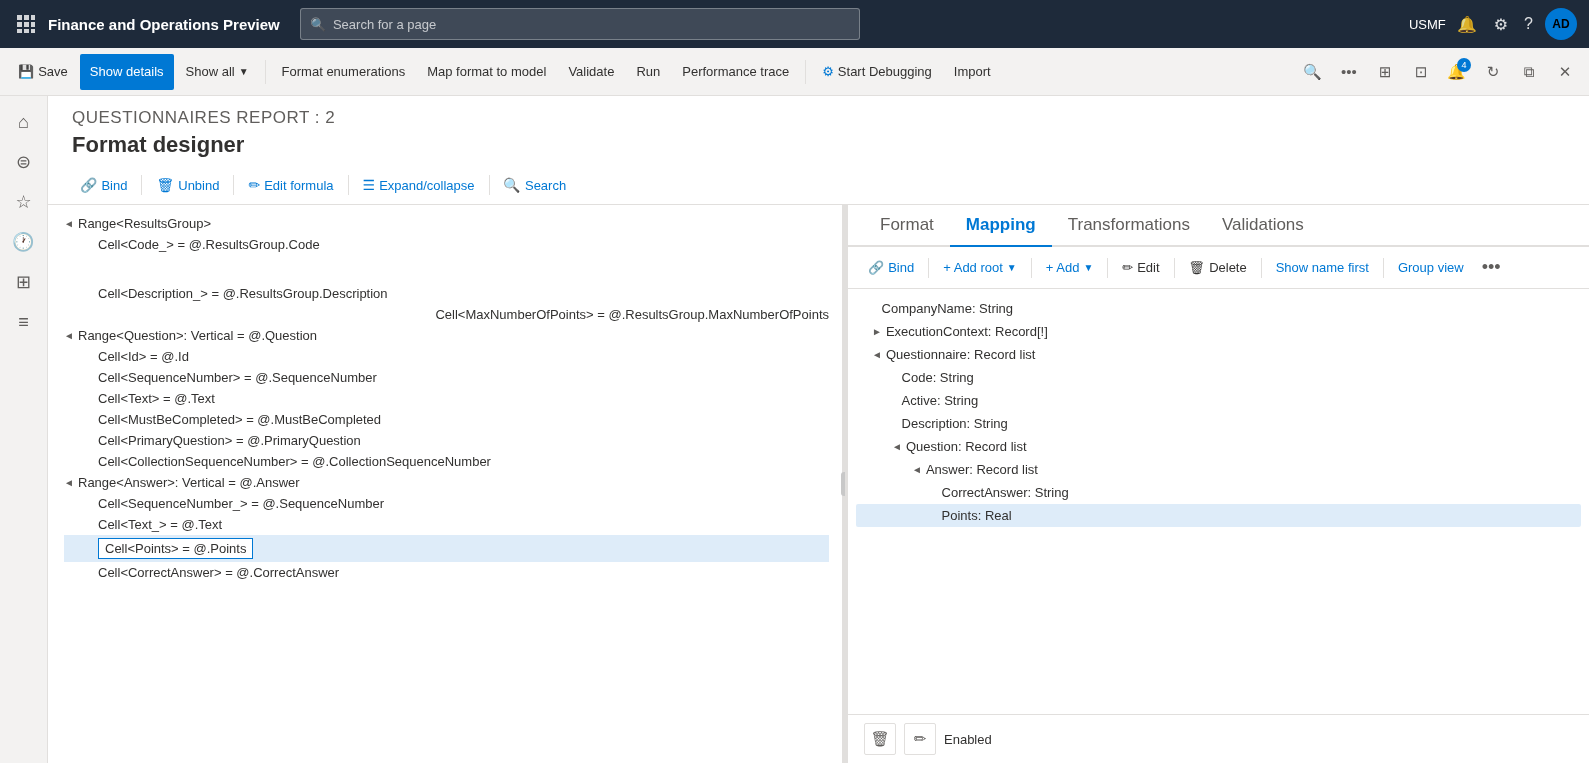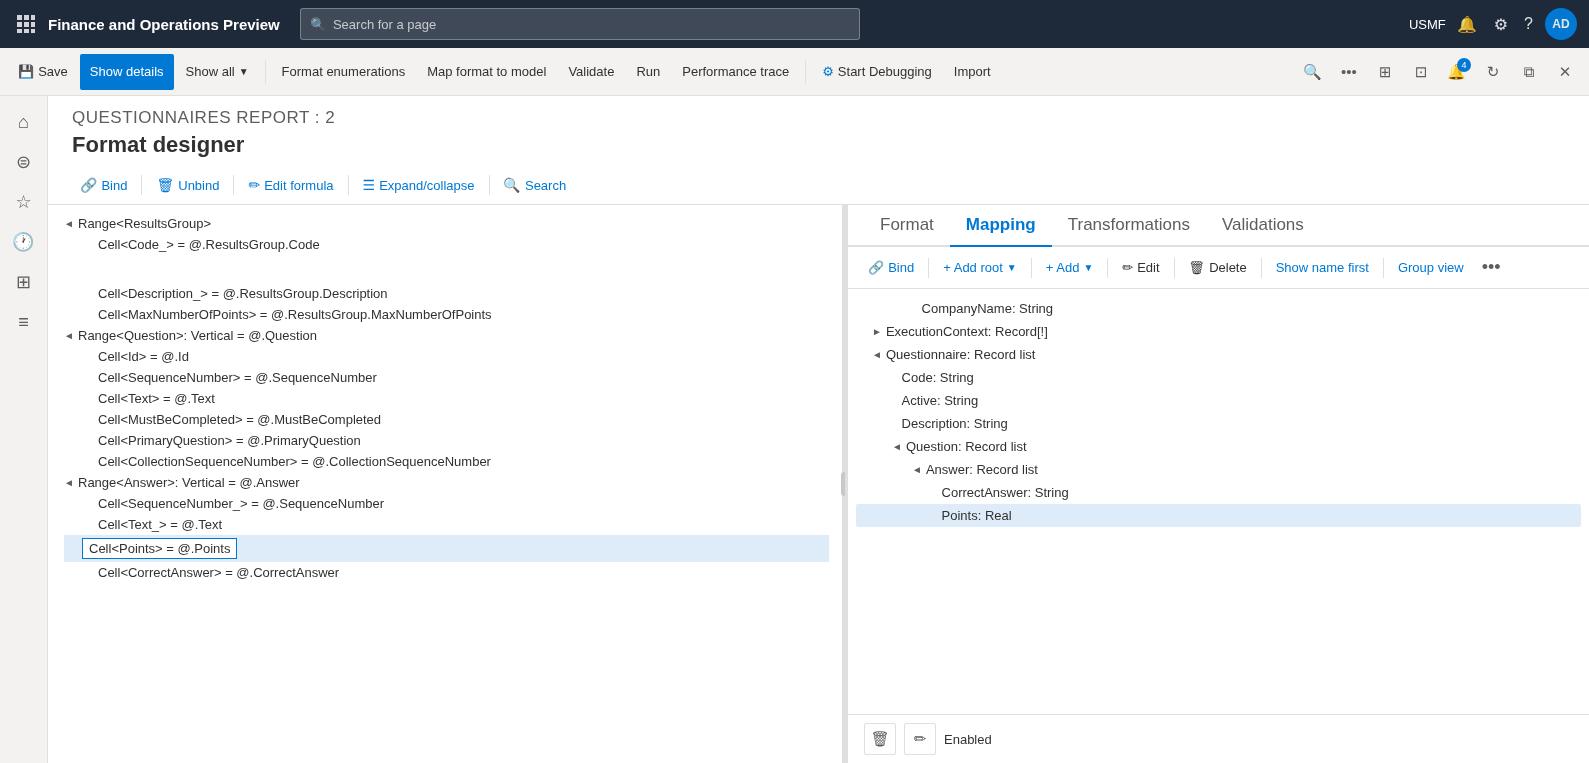--- a/index.html
+++ b/index.html
@@ -22,21 +22,21 @@
       font-size: 15px; font-weight: 600; color: white; margin-right: 12px; white-space: nowrap;
     }
     .top-nav .search-bar {
       flex: 1; max-width: 560px; background: rgba(255,255,255,0.15); border: 1px solid rgba(255,255,255,0.3);
       border-radius: 3px; height: 32px; display: flex; align-items: center; padding: 0 10px; gap: 6px; cursor: pointer;
     }
     .top-nav .search-bar span { color: rgba(255,255,255,0.7); font-size: 13px; }
     .top-nav .right-icons { margin-left: auto; display: flex; align-items: center; gap: 8px; }
     .top-nav .right-icons .user-badge {
       width: 32px; height: 32px; background: #0078d4; border-radius: 50%; display: flex; align-items: center;
-      justify-content: center; font-size: 12px; font-weight: 600; color: #e5e5e5;
+      justify-content: center; font-size: 12px; font-weight: 600; color: #000000;
     }
     .top-nav .right-icons .icon-btn {
       color: white; font-size: 16px; cursor: pointer; padding: 4px; opacity: 0.85;
     }
     .top-nav .username { color: white; font-size: 13px; }
 
     
     .toolbar {
       background: #f3f2f1;
       border-bottom: 1px solid #e1dfdd;
@@ -303,21 +303,21 @@
             <span class="ft-text">Range&lt;ResultsGroup&gt;</span>
           </div>
           <div class="ft-item" style="padding-left:20px;">
             <span class="ft-arrow">&nbsp;</span>
             <span class="ft-text">Cell&lt;Code_&gt; = @.ResultsGroup.Code</span>
           </div>
           <div class="ft-item" style="padding-left:20px;margin-top:28px;">
             <span class="ft-arrow">&nbsp;</span>
             <span class="ft-text">Cell&lt;Description_&gt; = @.ResultsGroup.Description</span>
           </div>
-          <div class="ft-item" style="padding-left:20px;">
+          <div class="ft-item" style="padding-left:20px;justify-content:flex-end;">
             <span class="ft-arrow">&nbsp;</span>
             <span class="ft-text">Cell&lt;MaxNumberOfPoints&gt; = @.ResultsGroup.MaxNumberOfPoints</span>
           </div>
           <div class="ft-item" style="padding-left:0px;">
             <span class="ft-arrow">◄</span>
             <span class="ft-text">Range&lt;Question&gt;: Vertical = @.Question</span>
           </div>
           <div class="ft-item" style="padding-left:20px;">
             <span class="ft-arrow">&nbsp;</span>
             <span class="ft-text">Cell&lt;Id&gt; = @.Id</span>
@@ -347,21 +347,21 @@
             <span class="ft-text">Range&lt;Answer&gt;: Vertical = @.Answer</span>
           </div>
           <div class="ft-item" style="padding-left:20px;">
             <span class="ft-arrow">&nbsp;</span>
             <span class="ft-text">Cell&lt;SequenceNumber_&gt; = @.SequenceNumber</span>
           </div>
           <div class="ft-item" style="padding-left:20px;">
             <span class="ft-arrow">&nbsp;</span>
             <span class="ft-text">Cell&lt;Text_&gt; = @.Text</span>
           </div>
-          <div class="ft-item selected" style="padding-left:4px;">
+          <div class="ft-item selected" style="padding-left:20px;">
             <span class="ft-arrow">&nbsp;</span>
             <span class="ft-text" style="border:1px solid #0078d4;padding:2px 6px;background:white;">Cell&lt;Points&gt; = @.Points</span>
           </div>
           <div class="ft-item" style="padding-left:20px;">
             <span class="ft-arrow">&nbsp;</span>
             <span class="ft-text">Cell&lt;CorrectAnswer&gt; = @.CorrectAnswer</span>
           </div>
         </div>
 
         <div style="position:absolute;right:0;top:0;bottom:0;width:3px;background:#e1dfdd;"></div>
@@ -409,21 +409,21 @@
           <div class="mt-sep"></div>
           <button class="mt-btn">
             <span>Group view</span>
           </button>
           <span class="mt-more">•••</span>
         </div>
 
         <div class="right-pane-scroll">
           <div class="tree-area">
 
-            <div class="tree-item" style="padding-left:16px;gap:40px;">
+            <div class="tree-item" style="padding-left:16px;">
               <span class="tree-toggle">&nbsp;&nbsp;</span>
               <span>CompanyName: String</span>
             </div>
             <div class="tree-item" style="padding-left:16px;">
               <span class="tree-toggle">►</span>
               <span>ExecutionContext: Record[!]</span>
             </div>
             <div class="tree-item" style="padding-left:16px;">
               <span class="tree-toggle">◄</span>
               <span>Questionnaire: Record list</span>

